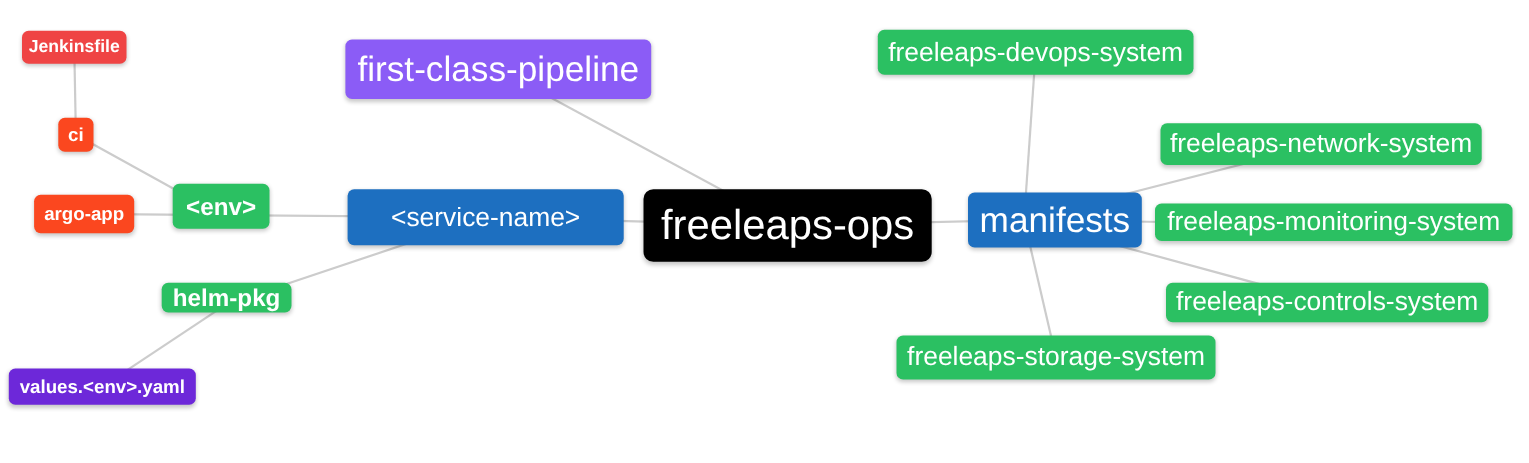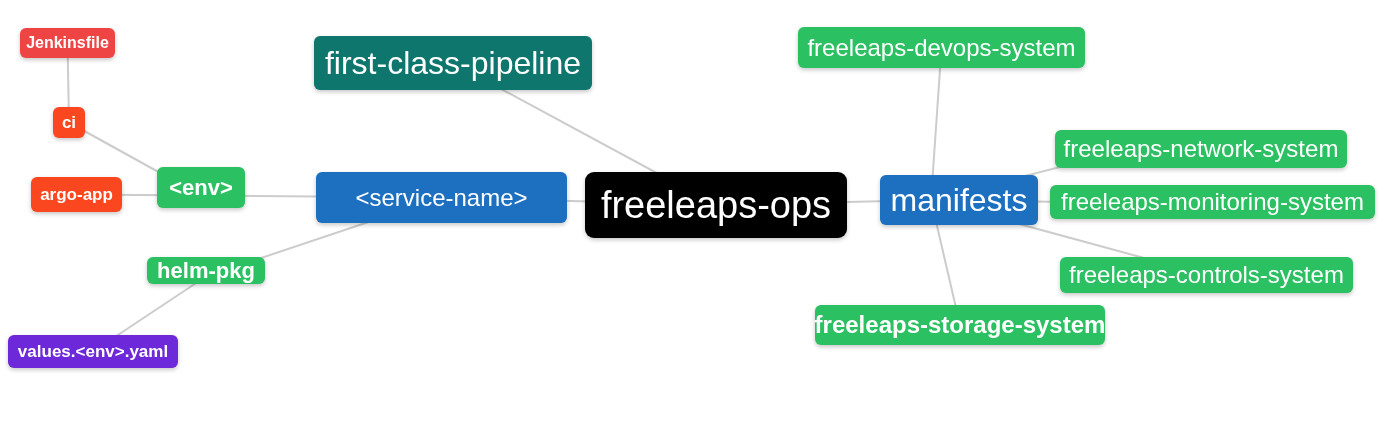--- a/index.html
+++ b/index.html
@@ -72,41 +72,41 @@
       </div>
       <div class="node green" style="left: 157px; top: 167px; width: 88px; height: 41px; background: rgb(43, 192, 98); font-size: 22px; font-weight: 700;">
         <span class="node-label">&lt;env&gt;</span>
       </div>
       <div class="node green" style="left: 147px; top: 257px; width: 118px; height: 27px; background: rgb(43, 192, 98); font-size: 22px; font-weight: 700;">
         <span class="node-label">helm-pkg</span>
       </div>
       <div class="node orangered" style="left: 8px; top: 335px; width: 170px; height: 33px; background: #6d28d9; font-size: 17px; font-weight: 700;">
         <span class="node-label">values.&lt;env&gt;.yaml</span>
       </div>
-      <div class="node blue" style="left: 314px; top: 36px; width: 278px; height: 54px; background: #0f766e; font-size: 32px; font-weight: 400;">
+      <div class="node blue" style="left: 314px; top: 36px; width: 278px; height: 54px; background: #8b5cf6; font-size: 32px; font-weight: 400;">
         <span class="node-label">first-class-pipeline</span>
       </div>
       <div class="node blue" style="left: 316px; top: 172px; width: 251px; height: 51px; background: rgb(29, 111, 192); font-size: 24px; font-weight: 400;">
         <span class="node-label">&lt;service-name&gt;</span>
       </div>
       <div class="node dark" style="left: 585px; top: 172px; width: 262px; height: 66px; background: #000000; font-size: 38px; font-weight: 400;">
         <span class="node-label">freeleaps-ops</span>
       </div>
       <div class="node blue" style="left: 880px; top: 175px; width: 158px; height: 50px; background: rgb(29, 111, 192); font-size: 32px; font-weight: 400;">
         <span class="node-label">manifests</span>
       </div>
       <div class="node green" style="left: 798px; top: 27px; width: 287px; height: 41px; background: rgb(43, 192, 98); font-size: 24px; font-weight: 400;">
         <span class="node-label">freeleaps-devops-system</span>
       </div>
-      <div class="node green" style="left: 1055px; top: 112px; width: 292px; height: 38px; background: rgb(43, 192, 98); font-size: 24px; font-weight: 400; margin-top: 18px;">
+      <div class="node green" style="left: 1055px; top: 112px; width: 292px; height: 38px; background: rgb(43, 192, 98); font-size: 24px; font-weight: 400;">
         <span class="node-label">freeleaps-network-system</span>
       </div>
       <div class="node green" style="left: 1050px; top: 185px; width: 325px; height: 34px; background: rgb(43, 192, 98); font-size: 24px; font-weight: 400;">
         <span class="node-label">freeleaps-monitoring-system</span>
       </div>
       <div class="node green" style="left: 1060px; top: 257px; width: 293px; height: 36px; background: rgb(43, 192, 98); font-size: 24px; font-weight: 400;">
         <span class="node-label">freeleaps-controls-system</span>
       </div>
-      <div class="node green" style="left: 815px; top: 305px; width: 290px; height: 40px; background: rgb(43, 192, 98); font-size: 24px; font-weight: 700;">
+      <div class="node green" style="left: 815px; top: 305px; width: 290px; height: 40px; background: rgb(43, 192, 98); font-size: 24px; font-weight: 400;">
         <span class="node-label">freeleaps-storage-system</span>
       </div>
     </div>
 </div>
 
 </body></html>

